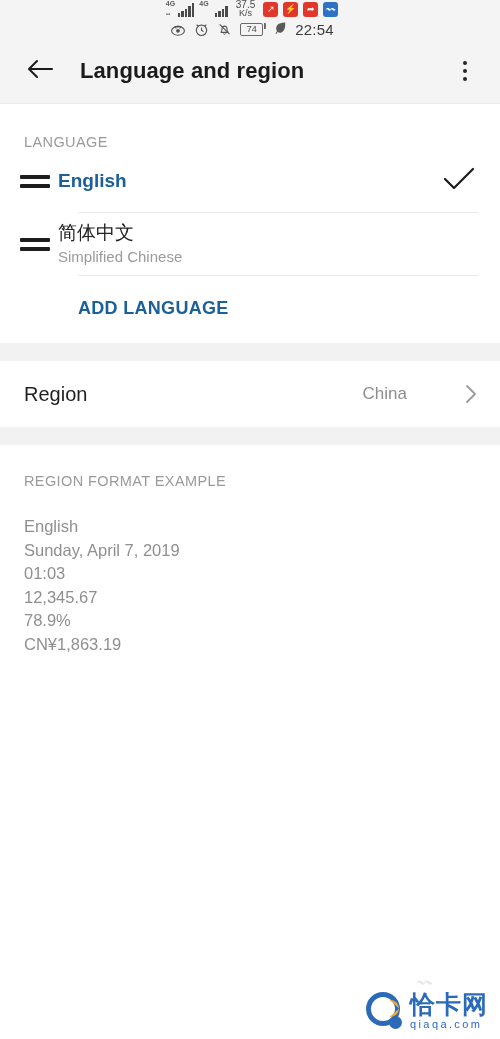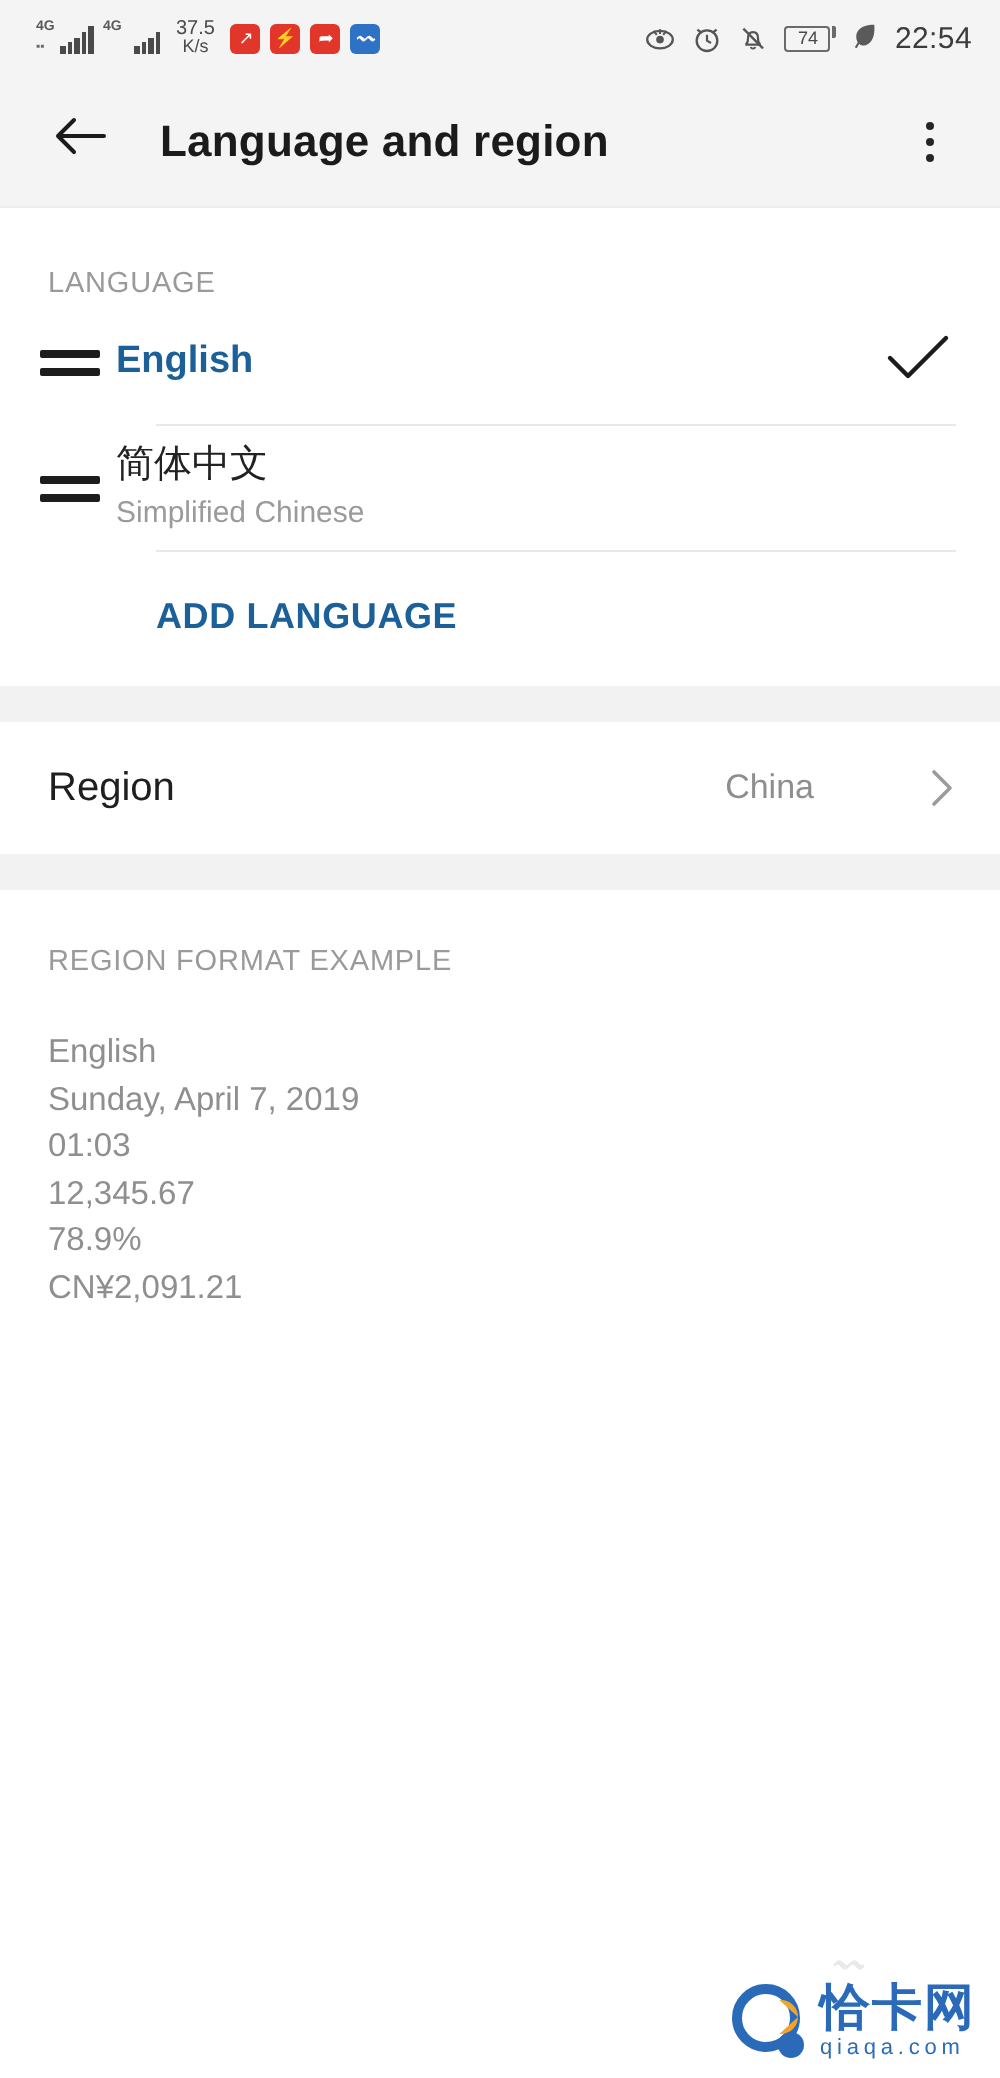--- a/index.html
+++ b/index.html
@@ -16,20 +16,21 @@
   }
 
   
   .status-bar {
     height:38px;
     background:#f4f4f4;
     display:flex;
     align-items:center;
     justify-content:space-between;
     padding:0 14px 0 18px;
+    flex-direction:column;
   }
   .sb-left, .sb-right { display:flex; align-items:center; }
   .sb-left { gap:5px; }
   .sb-right { gap:8px; }
 
   .sig {
     display:flex; align-items:flex-end; gap:1px; position:relative;
     height:16px; padding-left:12px;
   }
   .sig .g {
@@ -328,21 +329,21 @@
   <div class="gap"></div>
 
   <div class="card">
     <div class="example-header">REGION FORMAT EXAMPLE</div>
     <ul class="example-list">
       <li>English</li>
       <li>Sunday, April 7, 2019</li>
       <li>01:03</li>
       <li>12,345.67</li>
       <li>78.9%</li>
-      <li>CN¥2,091.21</li>
+      <li>CN¥1,863.19</li>
     </ul>
   </div>
 
   <div class="wm-swoosh">〰</div>
   <div class="watermark">
     <div class="wm-mark">
       <div class="wm-ring"></div>
       <div class="wm-moon"></div>
       <div class="wm-dot"></div>
     </div>

